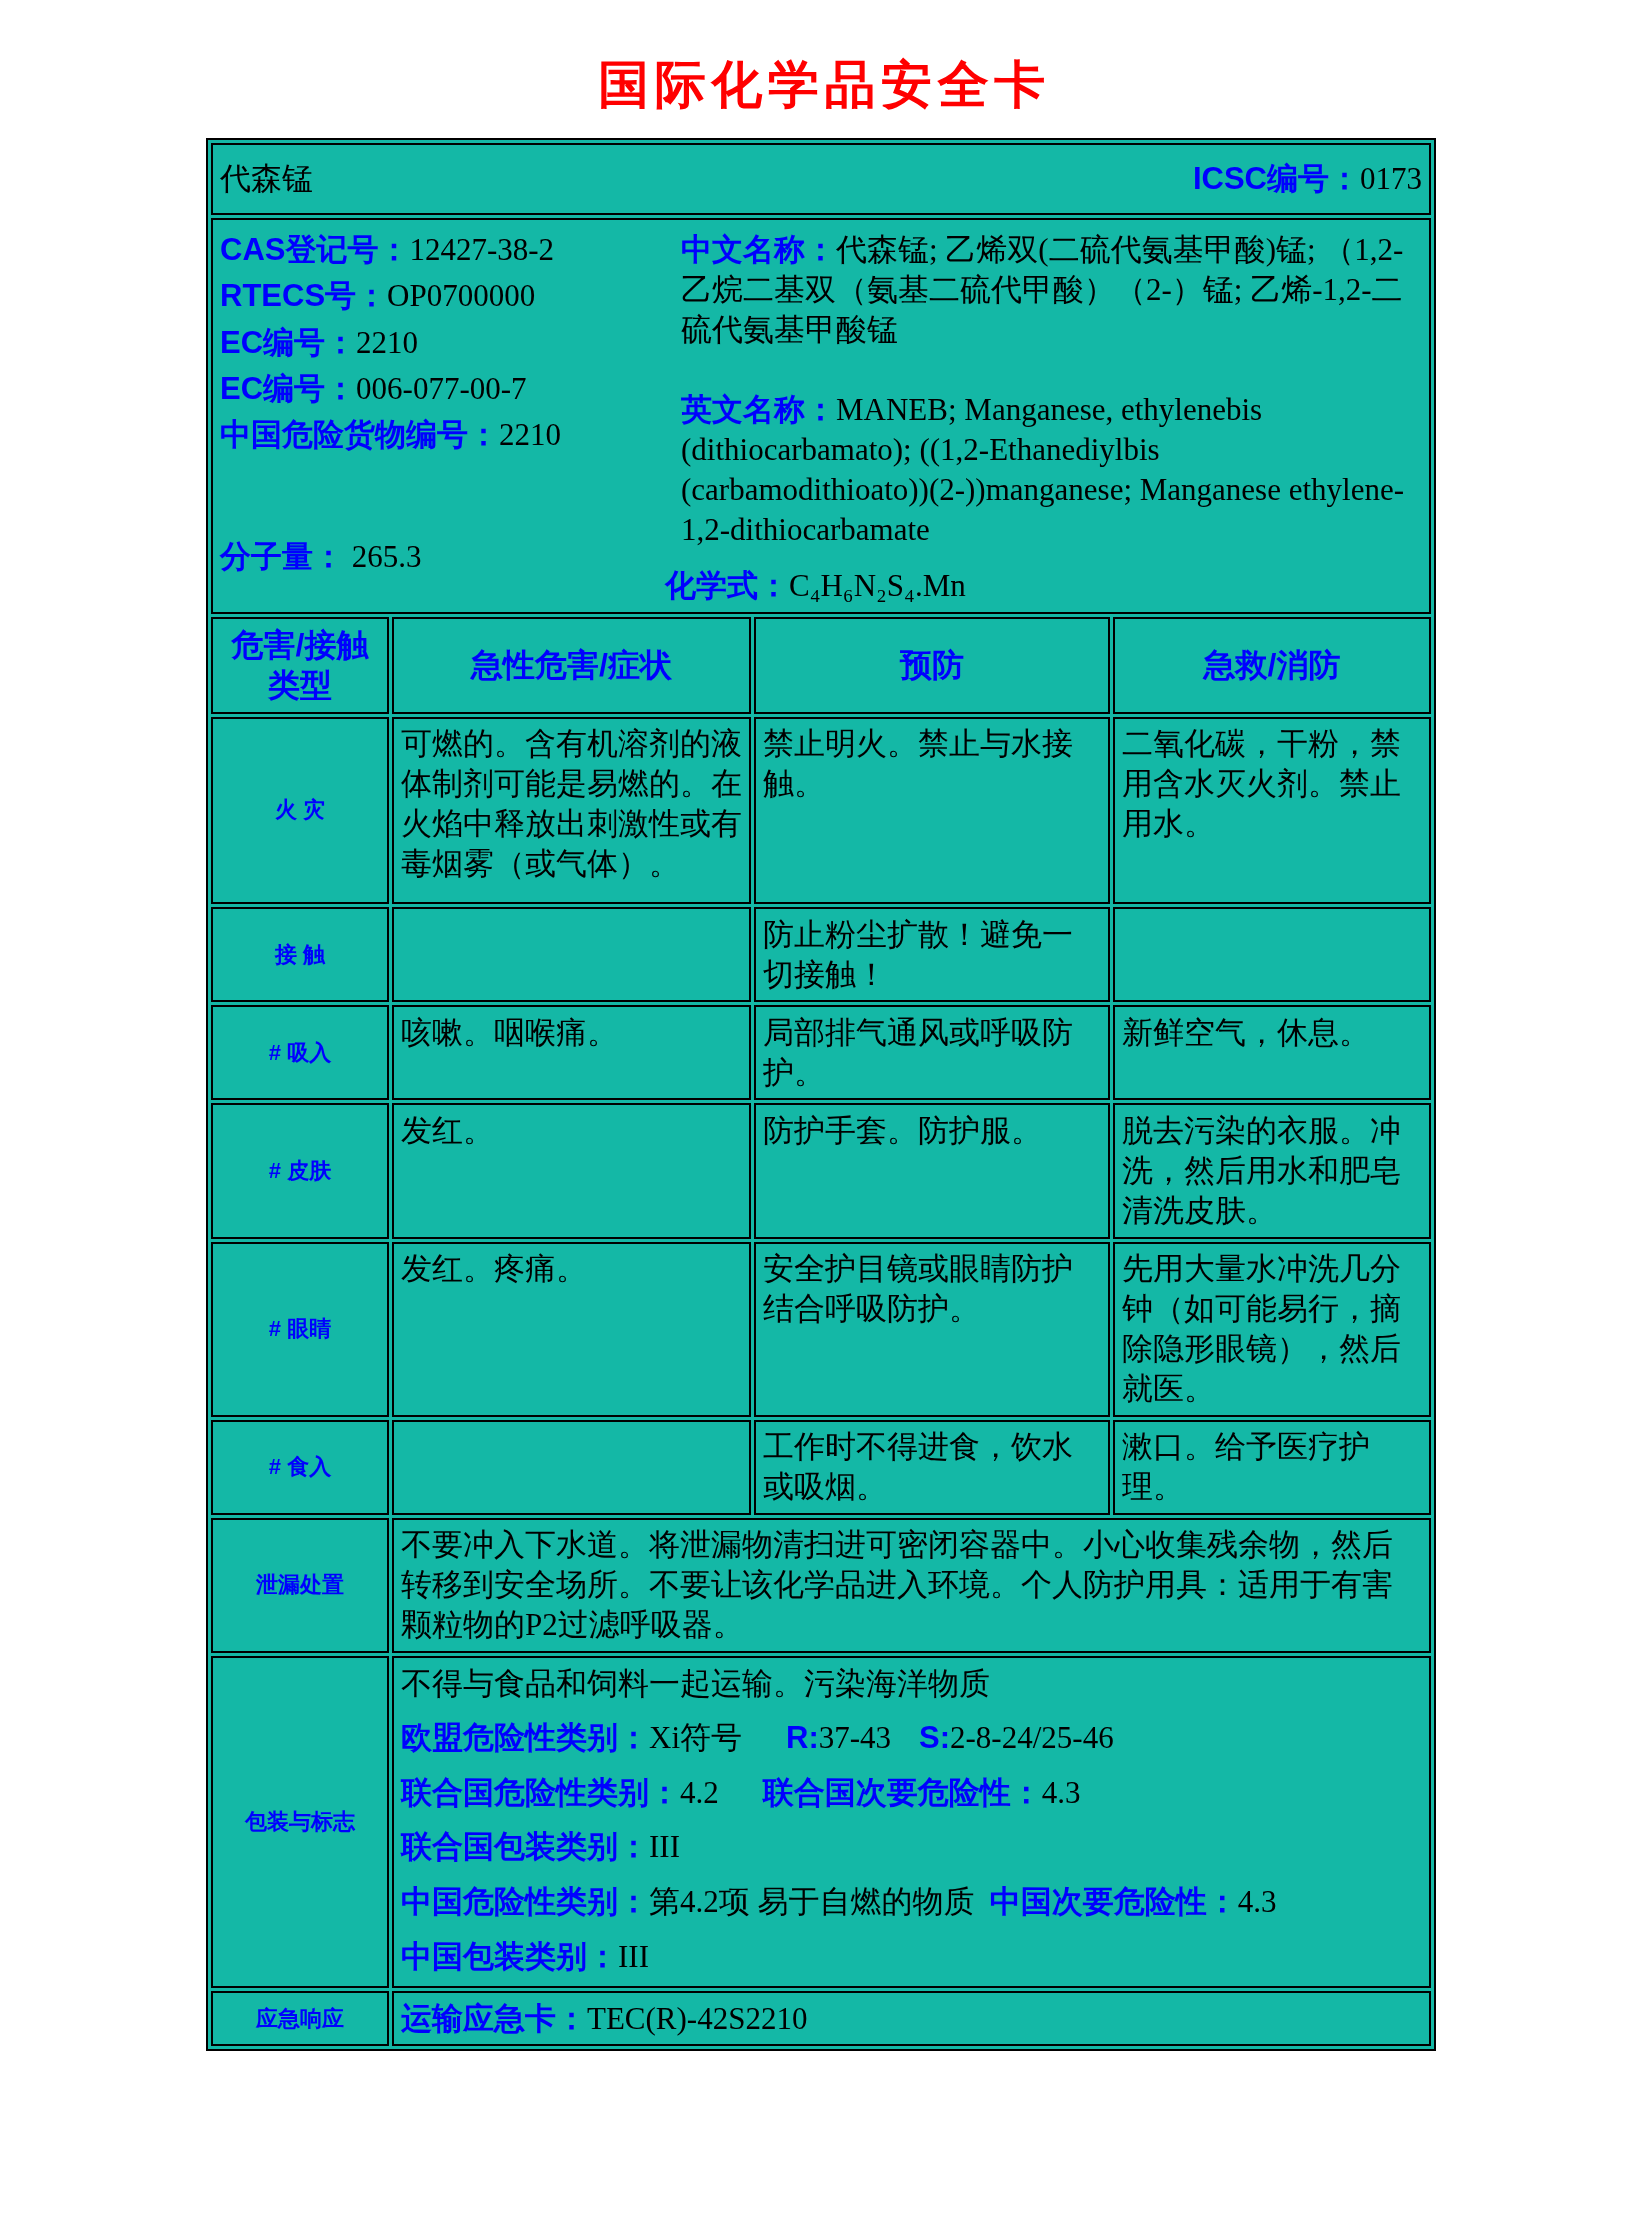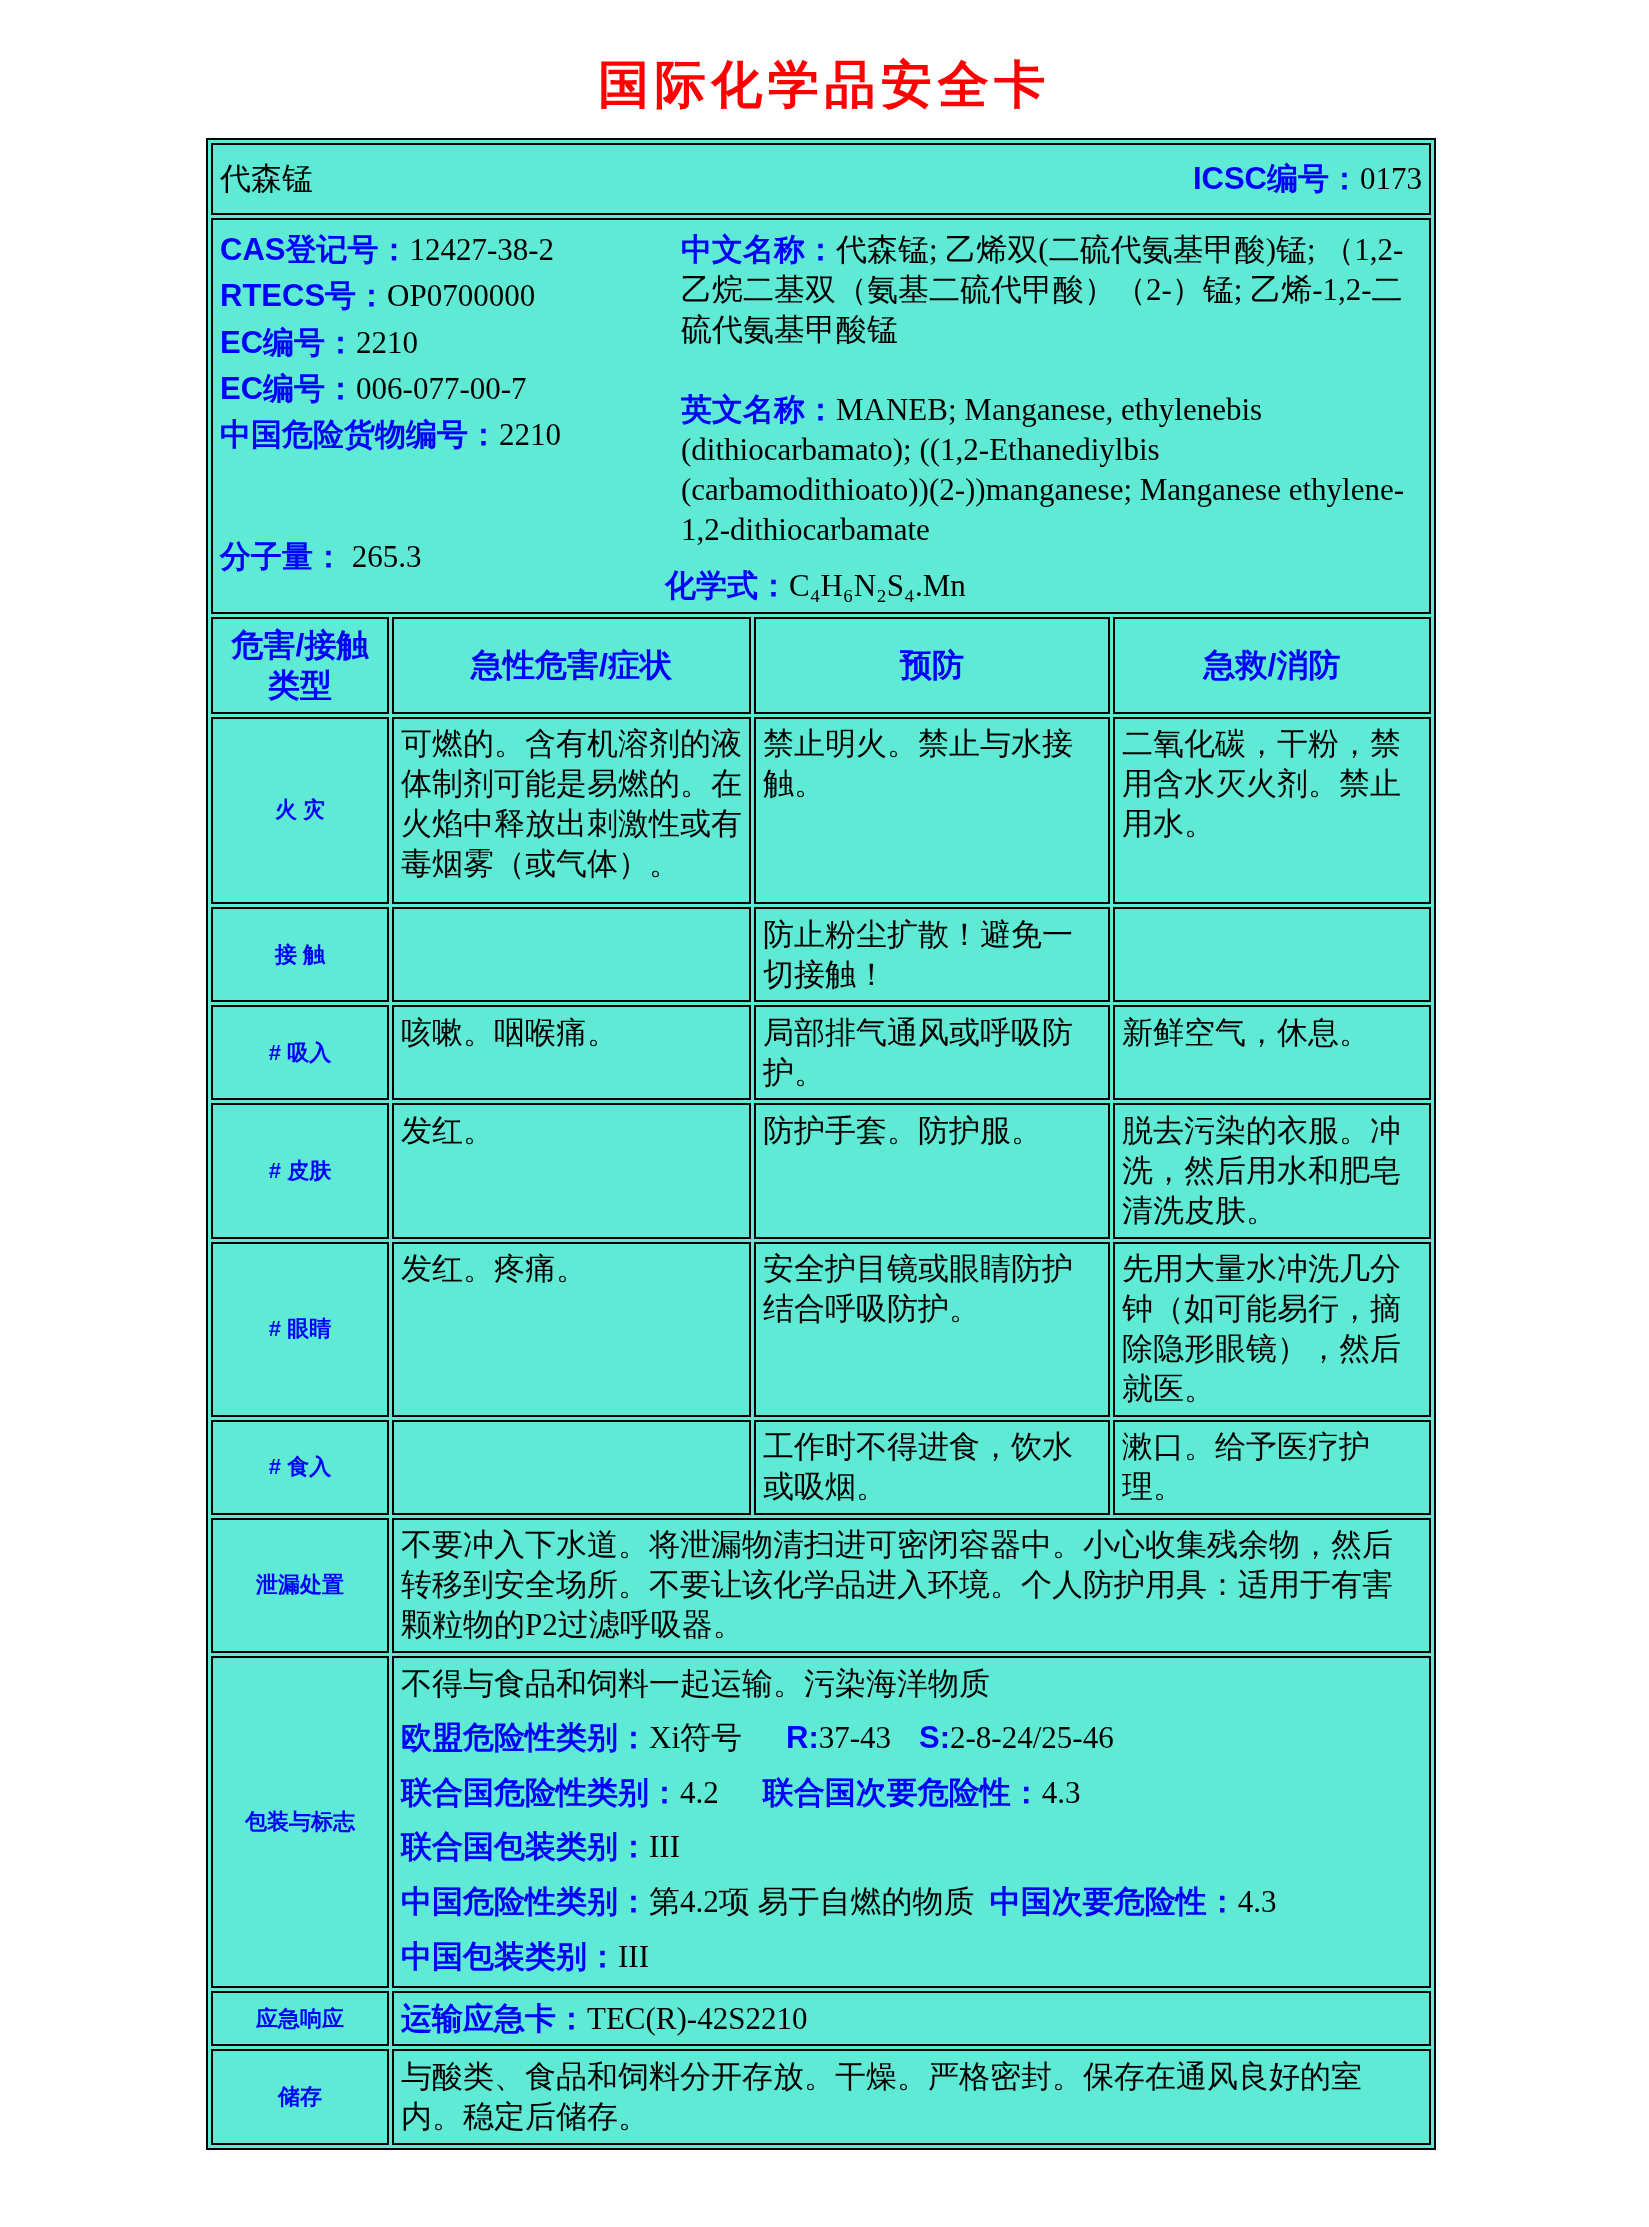--- a/index.html
+++ b/index.html
@@ -26,21 +26,21 @@
     color: #ff0000;
     letter-spacing: 5.6px;
   }
   table.card {
     border-collapse: separate;
     border-spacing: 3.5px;
     border: 2.8px solid #000;
     margin: 18px 0 0 206px;
     width: 1172px;
     table-layout: fixed;
-    background: #5eead4;
+    background: #14b8a6;
   }
   td {
     border: 2.1px solid #000;
     padding: 5.6px 7px;
     font-size: 31px;
     line-height: 40px;
     vertical-align: top;
     overflow: hidden;
     word-break: break-word;
   }
@@ -240,19 +240,15 @@
     </td>
   </tr>
 
   <tr>
     <td class="row-label">应急响应</td>
     <td class="emerg-cell" colspan="3">
       <span class="lbl">运输应急卡：</span><span>TEC(R)-42S2210</span>
     </td>
   </tr>
 
-  <tr>
-    <td class="row-label">储存</td>
-    <td class="storage-cell" colspan="3">与酸类、食品和饲料分开存放。干燥。严格密封。保存在通风良好的室内。稳定后储存。</td>
-  </tr>
 </tbody>
   </table>
 
 
 </body></html>

